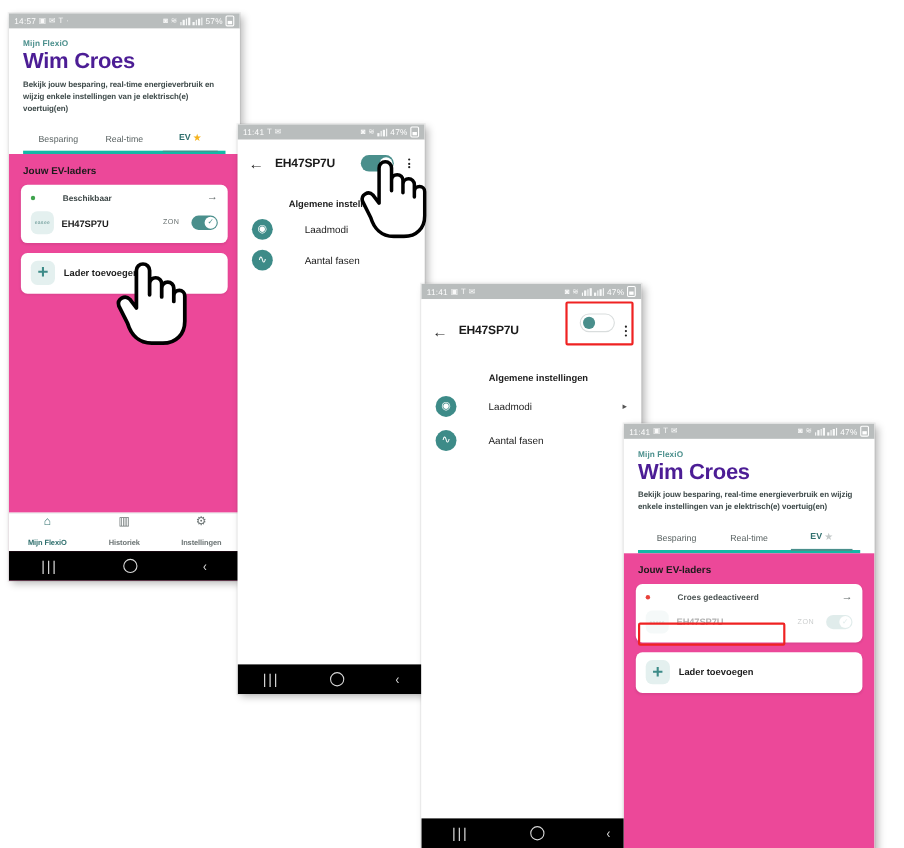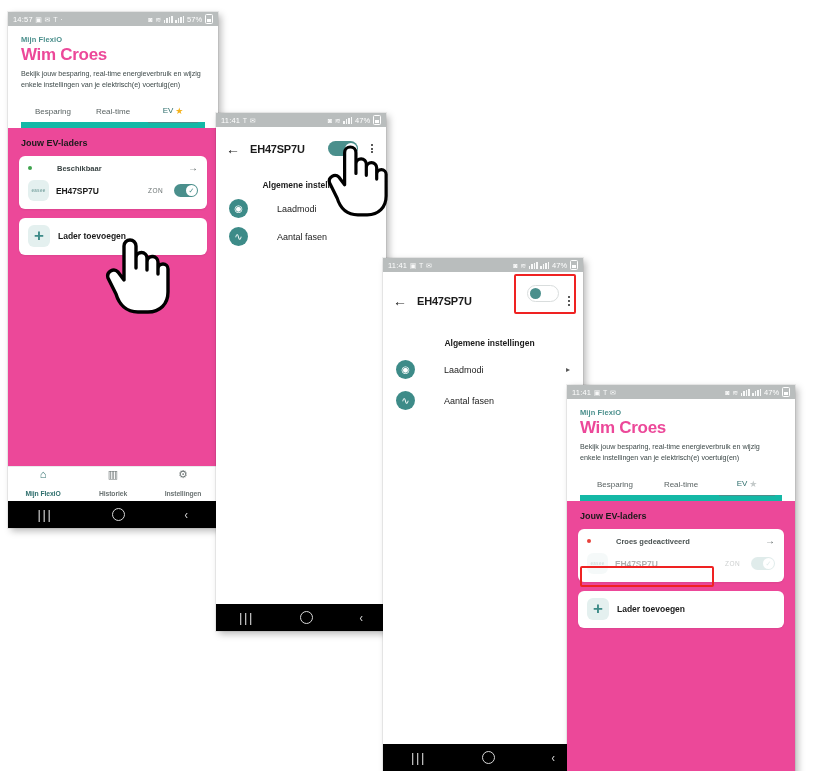--- a/index.html
+++ b/index.html
@@ -43,31 +43,31 @@
   }
   .navbar span{font-size:13px;line-height:1;}
   .nav-recent{letter-spacing:1.6px;font-weight:300;}
   .nav-home{
     display:inline-block;width:11px;height:11px;border:1.3px solid #d8d8d8;border-radius:50%;
   }
   .nav-back{font-size:13px;transform:scaleX(.8);}
   
   .home-head{padding:9px 13px 0 13px;background:#fff;}
   .brand{font-size:7.5px;color:#4a8f8c;font-weight:bold;letter-spacing:.1px;margin-bottom:2px;}
-  .uname{font-size:17px;font-weight:bold;color:#ec4899;letter-spacing:-.3px;line-height:1.05;margin:0 0 5px 0;}
-  .subtitle{font-size:7.2px;color:#3e4a4a;line-height:1.5;font-weight:normal;letter-spacing:-.05px;}
+  .uname{font-size:20px;font-weight:bold;color:#4c1d95;letter-spacing:-.3px;line-height:1.05;margin:0 0 5px 0;}
+  .subtitle{font-size:7.2px;color:#3e4a4a;line-height:1.5;font-weight:bold;letter-spacing:-.05px;}
   .tabs{
     display:flex;align-items:flex-end;margin-top:10px;
-    border-bottom:6px solid #14b8a6;padding:0 2px;
+    border-bottom:3px solid #14b8a6;padding:0 2px;
   }
   .tab{
     flex:1;text-align:center;font-size:8px;color:#5a6363;padding:6px 0 6px 0;
     position:relative;white-space:nowrap;
   }
-  .tab.active{color:#2f6f6d;font-weight:normal;}
+  .tab.active{color:#2f6f6d;font-weight:bold;}
   .tab.active:after{
     content:"";position:absolute;left:8%;right:8%;bottom:-1px;height:1.6px;background:#4a8f8c;
   }
   .star{color:#f5b21c;font-size:9px;margin-left:2px;vertical-align:-1px;}
   .star.grey{color:#c3c9c9;}
   .body-bg{background:#ec4899;flex:1;padding:9px 11px 0 11px;}
   .sec-title{font-size:9px;font-weight:bold;color:#1b1b1b;margin:1px 0 8px 2px;}
   .card{
     background:#ffffff;border-radius:6px;padding:7px 9px 8px 9px;
     box-shadow:0 1px 2px rgba(0,0,0,.07);margin-bottom:9px;

